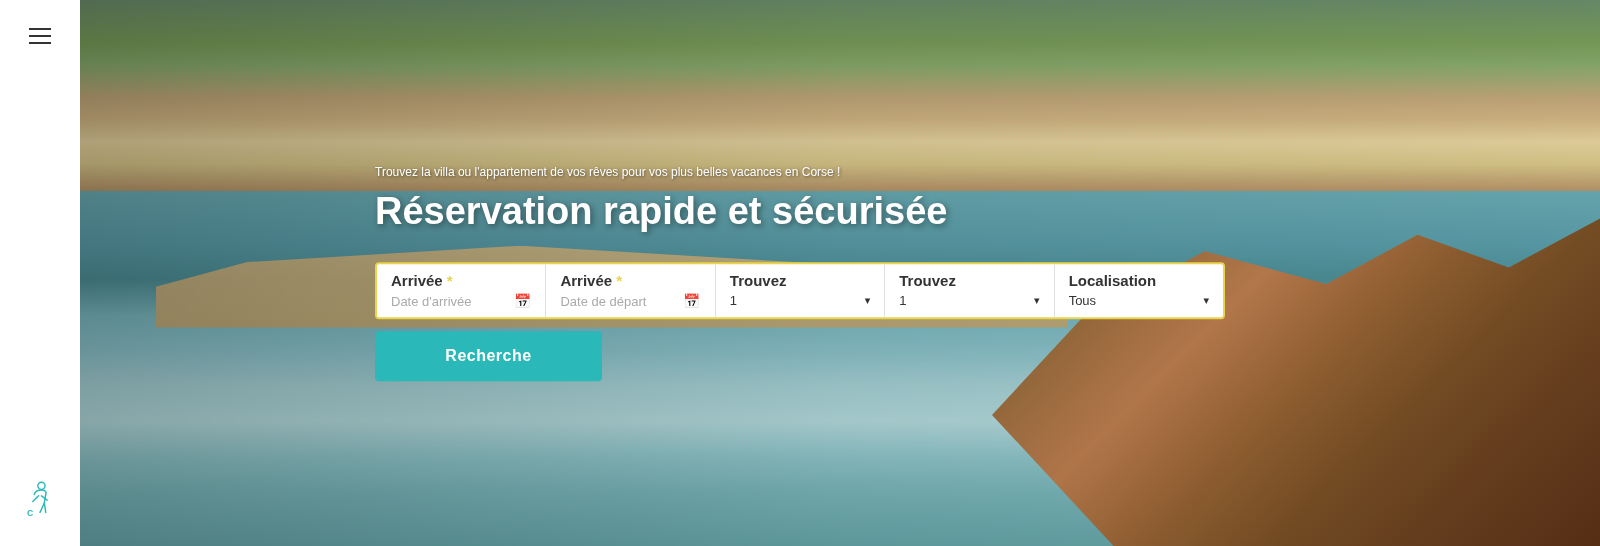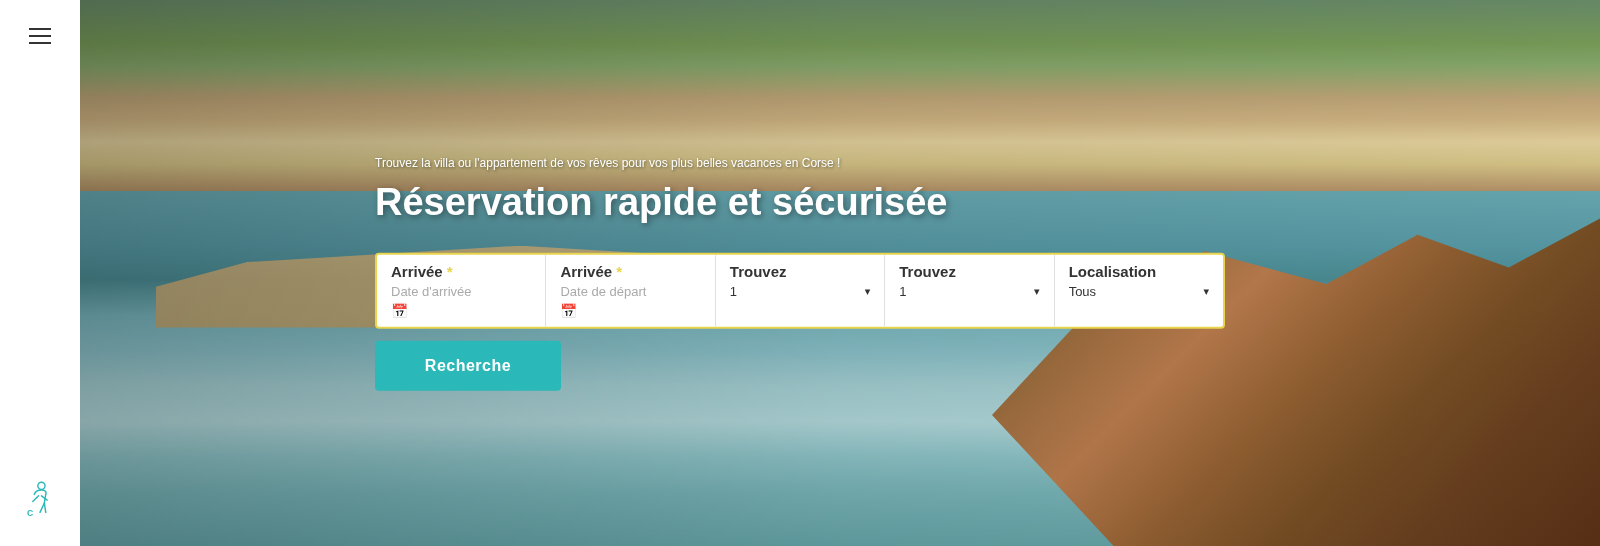--- a/index.html
+++ b/index.html
@@ -216,21 +216,20 @@
       white-space: nowrap;
     }
 
     .field-label .required {
       color: #e8d44d;
     }
 
     .field-input-wrapper {
       display: flex;
       gap: 4px;
-      flex-direction: column;
     }
 
     .field-input {
       border: none;
       outline: none;
       font-size: 13px;
       color: #aaa;
       background: transparent;
       width: 100%;
       cursor: pointer;
@@ -265,21 +264,21 @@
     }
 
     .chevron-icon {
       color: #333;
       font-size: 11px;
       flex-shrink: 0;
       margin-left: auto;
     }
 
     .search-btn {
-      width: 186px;
+      width: 227px;
       background: #2ab8b8;
       color: #ffffff;
       border: none;
       border-radius: 4px;
       padding: 16px 20px;
       font-size: 16px;
       font-weight: 600;
       cursor: pointer;
       letter-spacing: 0.5px;
     }

